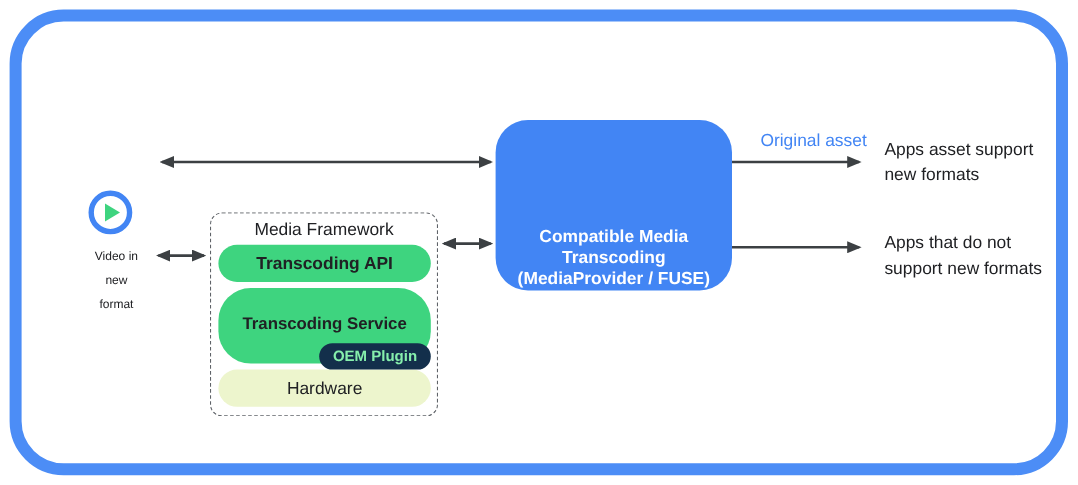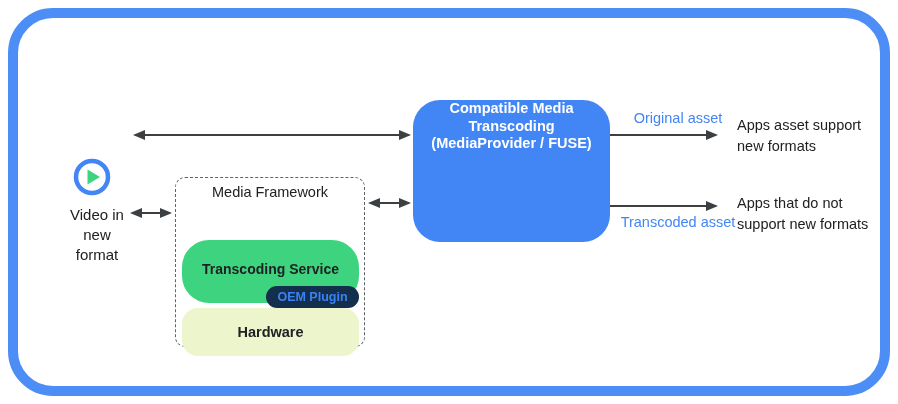--- a/index.html
+++ b/index.html
@@ -25,21 +25,21 @@
     position:absolute;left:8px;top:8px;
     width:862px;height:368px;
     border:10px solid var(--border-blue);
     border-radius:45px;
   }
   .arrows{position:absolute;left:0;top:0;width:898px;height:404px;pointer-events:none;}
   .play-icon{position:absolute;left:73px;top:158px;width:38px;height:38px;}
   .label{position:absolute;white-space:pre-line;}
   .source-label{
     left:47px;top:205px;width:100px;
-    text-align:center;font-size:15px;line-height:20px;
+    text-align:center;font-size:10px;line-height:20px;
   }
   .mf-box{
     position:absolute;left:175px;top:177px;width:190px;height:170px;
     border:1.5px dashed var(--dash-gray);
     border-radius:10px;background:#fff;box-sizing:border-box;
   }
   .mf-title{
     position:absolute;left:175px;top:184px;width:190px;
     text-align:center;font-size:14.5px;
   }
@@ -51,31 +51,31 @@
     left:182px;top:204px;width:177px;height:31px;border-radius:16px;
     background:var(--green);font-weight:bold;font-size:14.5px;
   }
   .pill-service{
     left:182px;top:240px;width:177px;height:63px;border-radius:27px;
     background:var(--green);font-weight:bold;font-size:14px;
   }
   .pill-service span{position:relative;top:-3px;}
   .pill-oem{
     left:266px;top:286px;width:93px;height:22px;border-radius:12px;
-    background:var(--navy);color:#3b82f6;font-weight:bold;font-size:12.5px;
+    background:var(--navy);color:#86efac;font-weight:bold;font-size:12.5px;
     z-index:3;
   }
   .pill-hardware{
-    left:182px;top:308px;width:177px;height:48px;border-radius:16px;
-    background:var(--cream);font-size:14.5px;font-weight:bold;
+    left:182px;top:308px;width:177px;height:31px;border-radius:16px;
+    background:var(--cream);font-size:14.5px;
   }
   .blue-box{
     position:absolute;left:413px;top:100px;width:197px;height:142px;
     border-radius:27px;background:var(--accent-blue);
-    display:flex;align-items:flex-start;justify-content:center;
+    display:flex;align-items:flex-end;justify-content:center;
   }
   .blue-box .title{
     color:#fff;font-weight:bold;font-size:14.5px;line-height:17.5px;
     text-align:center;white-space:pre-line;
   }
   .asset-label{
     position:absolute;left:608px;width:116px;text-align:center;
     color:var(--accent-blue);font-size:14.5px;margin-left:12px;
   }
   .asset-original{top:110px;}
@@ -124,20 +124,23 @@
     </svg>
   </div>
 
   <div class="label source-label">Video in
 new
 format</div>
 
   <div class="mf-box"></div>
   <div class="mf-title">Media Framework</div>
 
+  <div class="pill pill-api">
+    <span>Transcoding API</span>
+  </div>
 
   <div class="pill pill-service">
     <span>Transcoding Service</span>
   </div>
 
   <div class="pill pill-oem">
     <span>OEM Plugin</span>
   </div>
 
   <div class="pill pill-hardware">
@@ -147,17 +150,16 @@
   <div class="blue-box">
     <div class="title">Compatible Media
 Transcoding
 (MediaProvider / FUSE)</div>
   </div>
 
   <div class="label asset-label asset-original">Original asset</div>
   <div class="label target-label target-original">Apps asset support
 new formats</div>
 
-  <div class="label asset-label asset-transcoded">Transcoded asset</div>
   <div class="label target-label target-transcoded">Apps that do not
 support new formats</div>
 
 </div>
 
 </body></html>

